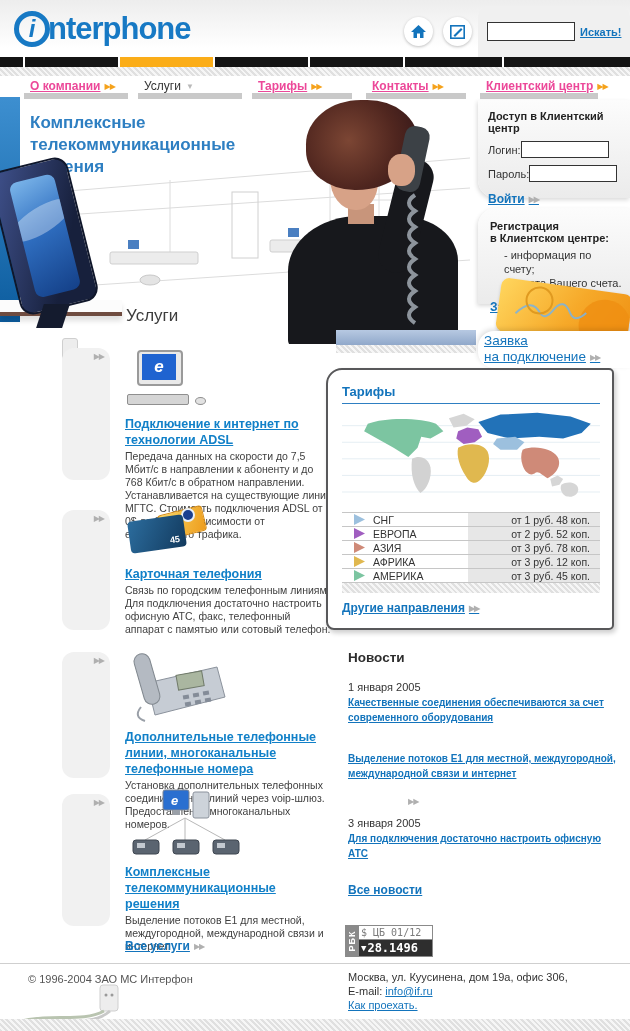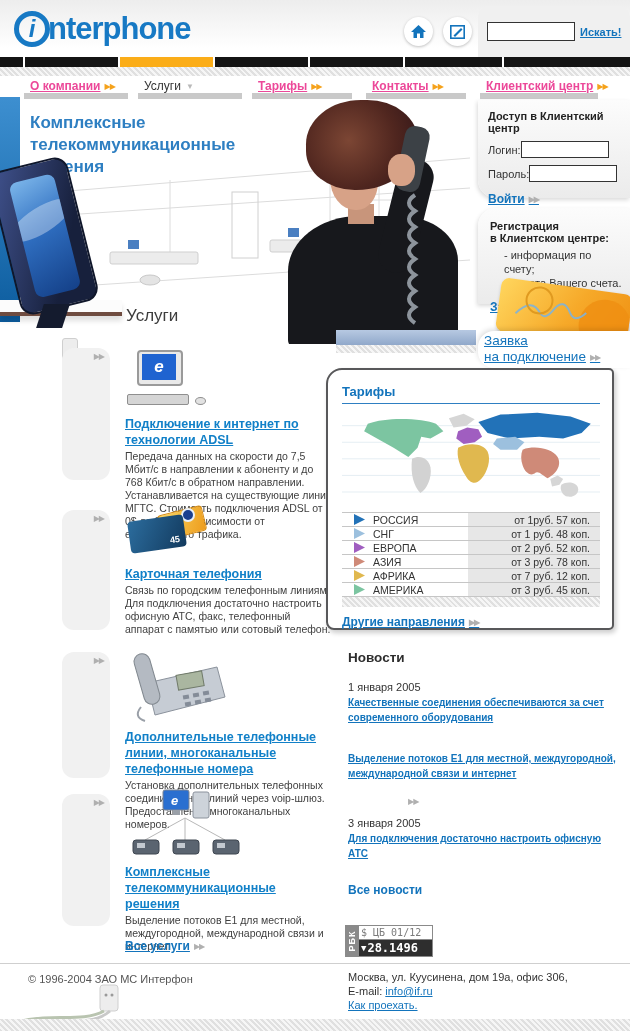--- a/index.html
+++ b/index.html
@@ -156,21 +156,21 @@
 
   
   .news { position:absolute; left:348px; top:650px; width:268px; }
   .news-title { font-size:13.5px; font-weight:bold; color:#2d2d2d; }
   .news-item { margin-top:16px; }
   .news-date { font-size:11px; color:#333; }
   .news-link { font-size:10px; font-weight:bold; color:#1374bc; text-decoration:underline;
                line-height:15px; cursor:pointer; display:inline-block; margin-top:2px; }
   .news-arr { margin:10px 0 0 56px; }
   .news-all { display:inline-block; margin-top:22px; font-size:12px; font-weight:bold;
-              color:#1374bc; cursor:pointer; }
+              color:#1374bc; text-decoration:underline; cursor:pointer; }
 
   
   .rbc { position:absolute; left:345px; top:925px; width:88px; height:32px; display:flex;
          cursor:pointer; border:1px solid #8a8a8a; background:#fff; }
   .rbc-side { width:13px; background:#8a8a8a; color:#fff; font-size:9px; font-weight:bold;
               display:flex; align-items:center; justify-content:center; }
   .rbc-side span { transform:rotate(-90deg); letter-spacing:1px; }
   .rbc-rows { flex:1; display:flex; flex-direction:column; }
   .rbc-r1 { height:14px; font-family:"DejaVu Sans Mono",monospace; font-size:10px; color:#7b7b7b;
             padding:1px 2px 0 2px; border-bottom:1px solid #8a8a8a; white-space:nowrap; }
@@ -464,43 +464,38 @@
       <path d="M126 24 l10 -4 12 2 4 8 -8 6 -12 2 -8 -6 z" fill="#a05ec0"></path>
       <path d="M126 42 c13 -7 28 -4 32 4 c4 9 0 22 -7 30 c-6 7 -13 4 -17 -4 c-6 -9 -10 -21 -8 -30 z" fill="#e0b84f"></path>
       <path d="M148 14 l24 -8 40 -2 36 4 22 8 -10 10 -20 6 -26 -2 -32 2 -24 -6 z" fill="#2272b8"></path>
       <path d="M168 32 l20 -2 10 6 -8 8 -18 0 -8 -6 z" fill="#9cc0de"></path>
       <path d="M196 44 c14 -5 32 -1 38 8 c5 9 -2 19 -11 23 c-6 -3 -10 -9 -14 -5 c-5 3 -11 -2 -13 -9 c-2 -6 -2 -12 0 -17 z" fill="#cf8a78"></path>
       <path d="M226 76 l8 -4 6 4 -4 6 -8 2 z" fill="#d6d6d6"></path>
       <path d="M238 82 c6 -4 16 -3 18 3 c2 6 -4 11 -11 10 c-6 -1 -9 -8 -7 -13 z" fill="#d6d6d6"></path>
     </svg>
     <div class="tariff-rows">
       <div class="trow">
-        <span class="flag" style="background: rgb(34, 114, 184);"></span>
-        <span class="region">РОССИЯ</span>
-        <span class="price">от 1руб. 57 коп.</span>
-      </div>
-      <div class="trow">
         <span class="flag" style="background: rgb(156, 192, 222);"></span>
         <span class="region">СНГ</span>
         <span class="price">от 1 руб. 48 коп.</span>
       </div>
       <div class="trow">
         <span class="flag" style="background: rgb(160, 94, 192);"></span>
         <span class="region">ЕВРОПА</span>
         <span class="price">от 2 руб. 52 коп.</span>
       </div>
       <div class="trow">
         <span class="flag" style="background: rgb(207, 138, 120);"></span>
         <span class="region">АЗИЯ</span>
         <span class="price">от 3 руб. 78 коп.</span>
       </div>
       <div class="trow">
         <span class="flag" style="background: rgb(224, 184, 79);"></span>
         <span class="region">АФРИКА</span>
-        <span class="price">от 7 руб. 12 коп.</span>
+        <span class="price">от 3 руб. 12 коп.</span>
       </div>
       <div class="trow">
         <span class="flag" style="background: rgb(124, 197, 161);"></span>
         <span class="region">АМЕРИКА</span>
         <span class="price">от 3 руб. 45 коп.</span>
       </div>
       <div class="tariff-hatch hatch"></div>
     </div>
     <span class="other-link"><span>Другие направления</span><span class="arr gray">▶▶</span></span>
   </div>

